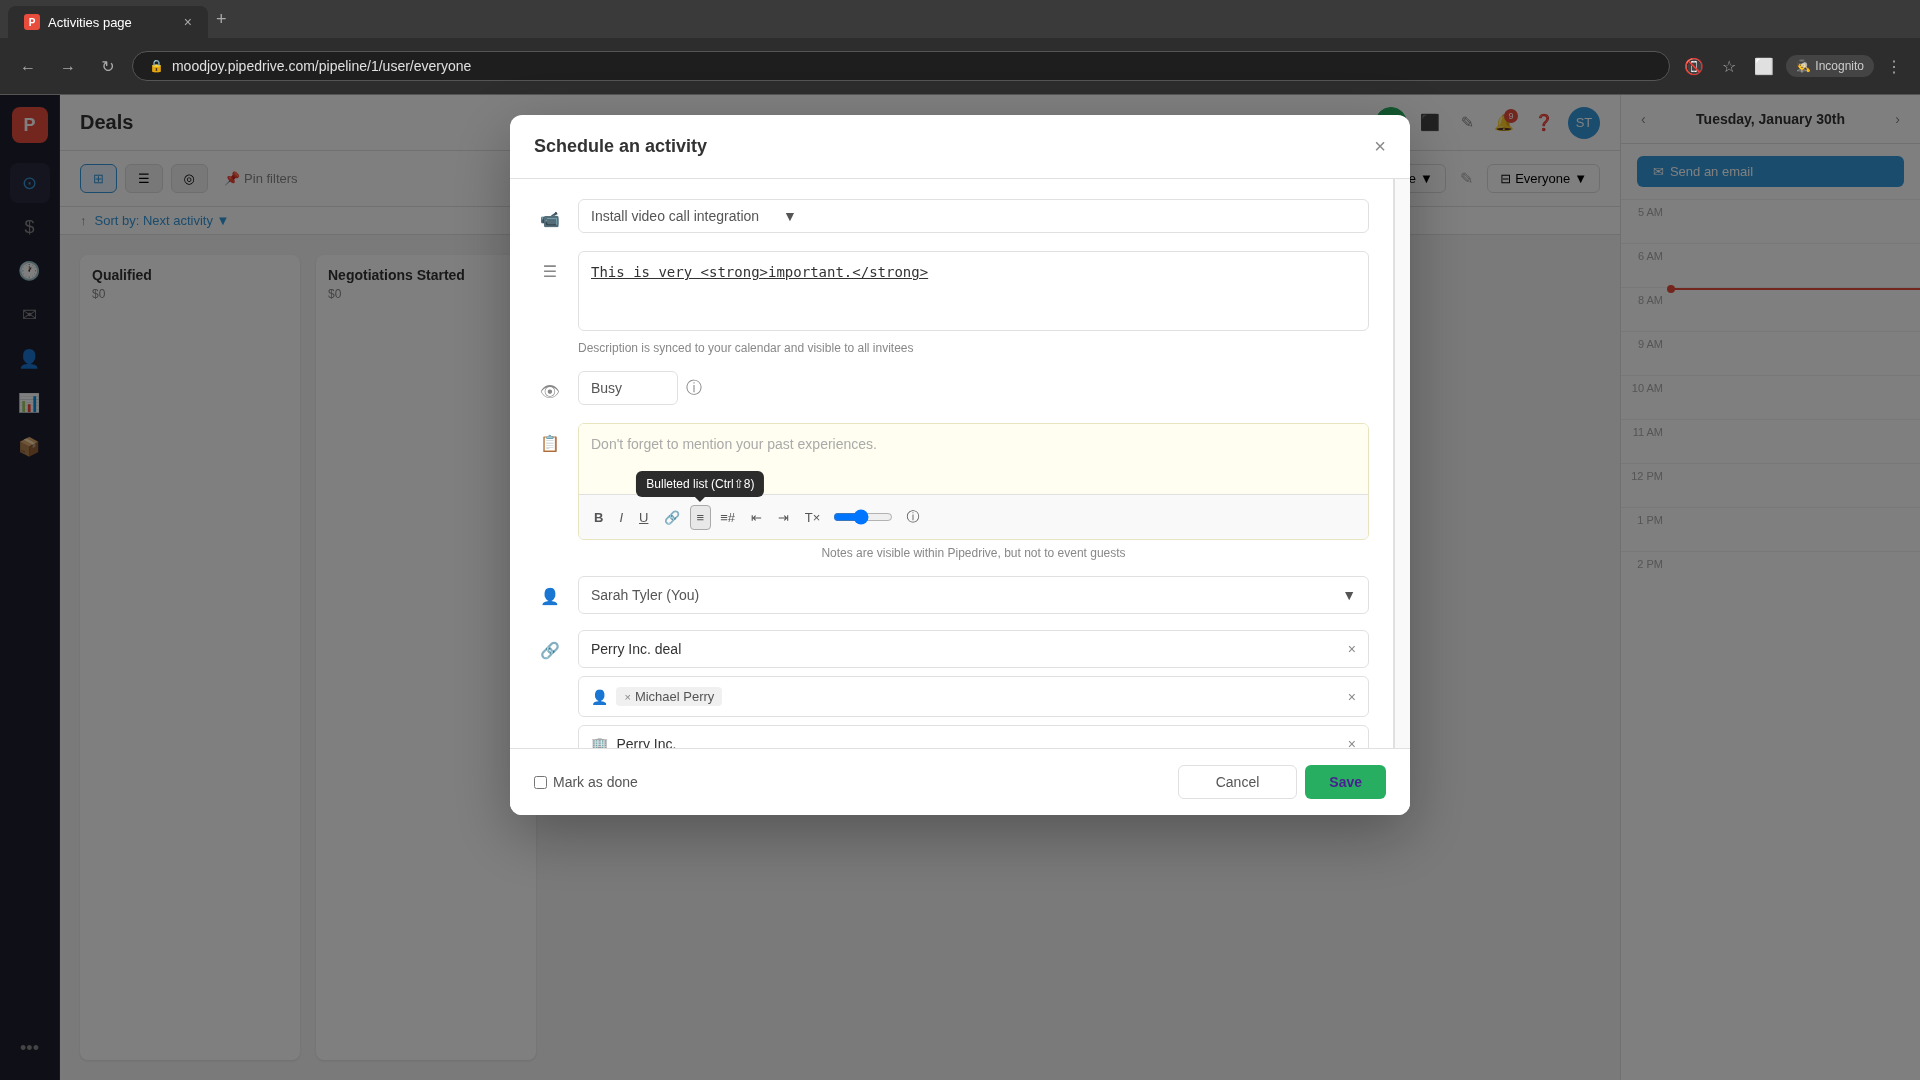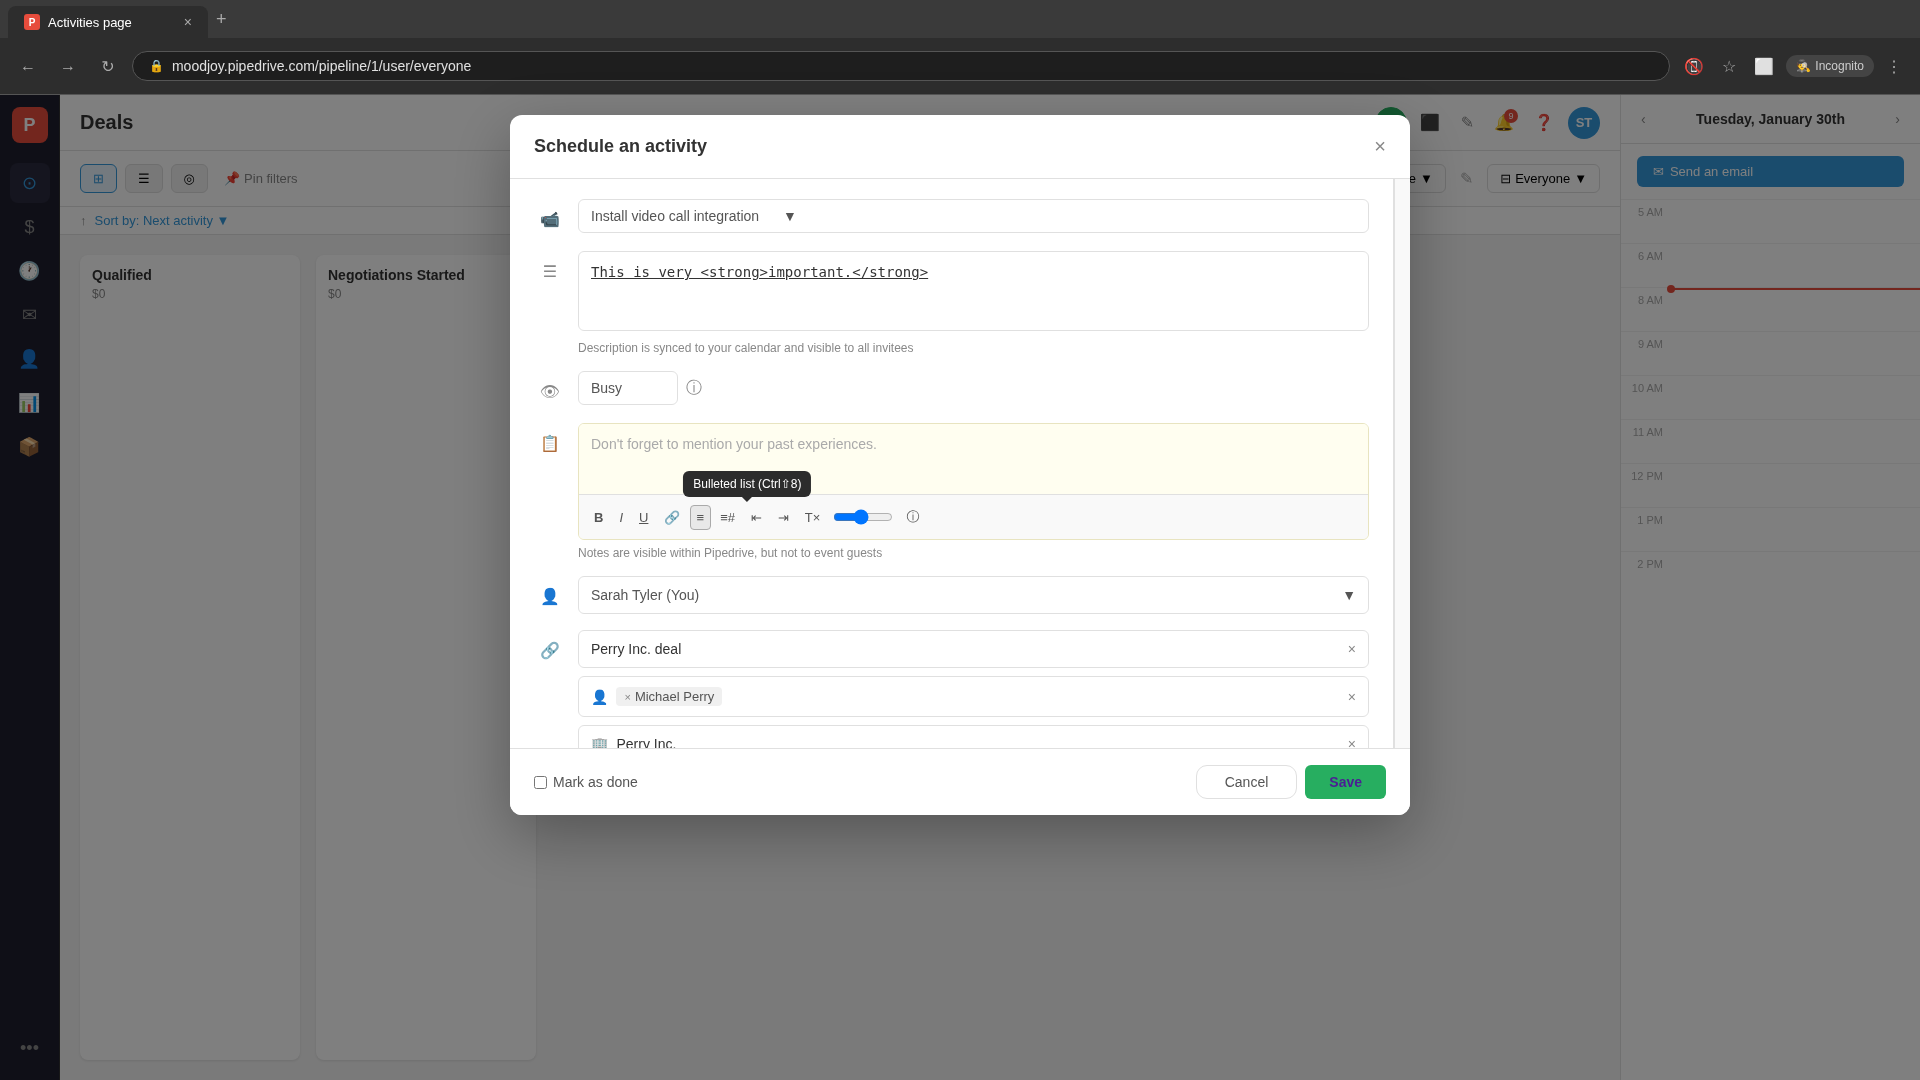--- a/index.html
+++ b/index.html
@@ -81,37 +81,37 @@
     .description-hint { font-size: 12px; color: #888; margin-top: 6px; }
     .busy-select { border: 1px solid #e0e0e0; border-radius: 6px; padding: 8px 12px; font-size: 14px; color: #555; cursor: pointer; appearance: none; background: #fff; min-width: 100px; }
     .notes-area { background: #fffef0; border: 1px solid #e8e4c0; border-radius: 6px; padding: 12px; font-size: 14px; color: #888; min-height: 80px; position: relative; }
     .notes-placeholder { color: #aaa; font-size: 14px; }
 
     
     .text-toolbar { display: flex; align-items: center; gap: 2px; padding: 8px; border-top: 1px solid #e0e0e0; background: #f9f9f9; border-radius: 0 0 4px 4px; }
     .toolbar-btn { background: transparent; border: 1px solid transparent; border-radius: 4px; padding: 4px 6px; cursor: pointer; font-size: 13px; color: #555; }
 
     
-    .tooltip { position: absolute; background: #2c2c2c; color: #fff; padding: 6px 10px; border-radius: 6px; font-size: 12px; white-space: nowrap; bottom: calc(100% + 8px); left: 50%; transform: translateX(-50%); z-index: 10; margin-left: 47px; }
+    .tooltip { position: absolute; background: #2c2c2c; color: #fff; padding: 6px 10px; border-radius: 6px; font-size: 12px; white-space: nowrap; bottom: calc(100% + 8px); left: 50%; transform: translateX(-50%); z-index: 10; }
     .tooltip::after { content: ''; position: absolute; top: 100%; left: 50%; transform: translateX(-50%); border: 5px solid transparent; border-top-color: #2c2c2c; }
     .toolbar-wrap { position: relative; display: flex; align-items: center; }
 
-    .notes-hint { font-size: 12px; color: #888; margin-top: 6px; }
+    .notes-hint { font-size: 12px; color: #888; margin-top: 6px; text-align: center; }
 
     
     .guest-select { width: 100%; border: 1px solid #e0e0e0; border-radius: 6px; padding: 10px 12px; font-size: 14px; color: #555; cursor: pointer; display: flex; align-items: center; justify-content: space-between; background: #fff; }
     .linked-field { width: 100%; border: 1px solid #e0e0e0; border-radius: 6px; padding: 10px 12px; font-size: 14px; color: #333; cursor: pointer; display: flex; align-items: center; justify-content: space-between; background: #fff; margin-bottom: 8px; }
     .linked-field .clear-btn { color: #888; font-size: 14px; cursor: pointer; }
     .person-tag { background: #f0f0f0; border-radius: 4px; padding: 2px 8px; font-size: 13px; color: #555; display: flex; align-items: center; gap: 4px; }
 
     
     .modal-footer { padding: 16px 24px; border-top: 1px solid #e0e0e0; display: flex; align-items: center; gap: 12px; background: #fff; border-radius: 0 0 12px 12px; }
     .mark-done-check { display: flex; align-items: center; gap: 6px; font-size: 14px; color: #555; }
     .footer-right { margin-left: auto; display: flex; gap: 8px; }
-    .cancel-btn { background: transparent; border: 1px solid #e0e0e0; border-radius: 11px; padding: 8px 28px; cursor: pointer; font-size: 14px; color: #555; }
+    .cancel-btn { background: transparent; border: 1px solid #e0e0e0; border-radius: 6px; padding: 8px 37px; cursor: pointer; font-size: 14px; color: #555; }
     .save-btn { background: #27ae60; color: #4c1d95; border: none; border-radius: 6px; padding: 8px 24px; cursor: pointer; font-size: 14px; font-weight: 600; }
 
     
     ::-webkit-scrollbar { width: 6px; height: 6px; }
     ::-webkit-scrollbar-thumb { background: #ccc; border-radius: 3px; }
 
     
     .calendar-section { flex: 1; overflow-y: auto; }
     .time-row { display: flex; align-items: flex-start; min-height: 44px; border-top: 1px solid #f0f0f0; }
     .time-lbl { font-size: 11px; color: #aaa; padding: 6px 8px; min-width: 50px; text-align: right; }
@@ -190,21 +190,21 @@
       <h1 class="page-title">Deals</h1>
       <div class="top-bar-right">
         <button class="top-btn" style="background:#27ae60;color:white;border-color:#27ae60;width:32px;height:32px;border-radius:50%;font-size:20px;padding:0;justify-content:center;">+</button>
         <button class="icon-btn">⬛</button>
         <button class="icon-btn">✎</button>
         <button class="icon-btn" style="position:relative;">
           🔔
           <span class="badge" style="position:absolute;top:2px;right:2px;background:#e74c3c;color:white;border-radius:50%;width:14px;height:14px;font-size:9px;display:flex;align-items:center;justify-content:center;">9</span>
         </button>
         <button class="icon-btn">❓</button>
-        <div class="sidebar-item" style="background:#3498db;color:white;border-radius:50%;width:32px;height:32px;font-size:13px;font-weight:700;">ST</div>
+        <div class="sidebar-item" style="background:#3498db;color:white;border-radius:50%;width:32px;height:32px;font-size:13px;font-weight:400;">ST</div>
       </div>
     </div>
 
     <div class="view-controls">
       <button class="view-btn active">
         <span>⊞</span>
       </button>
       <button class="view-btn">
         <span>☰</span>
       </button>

